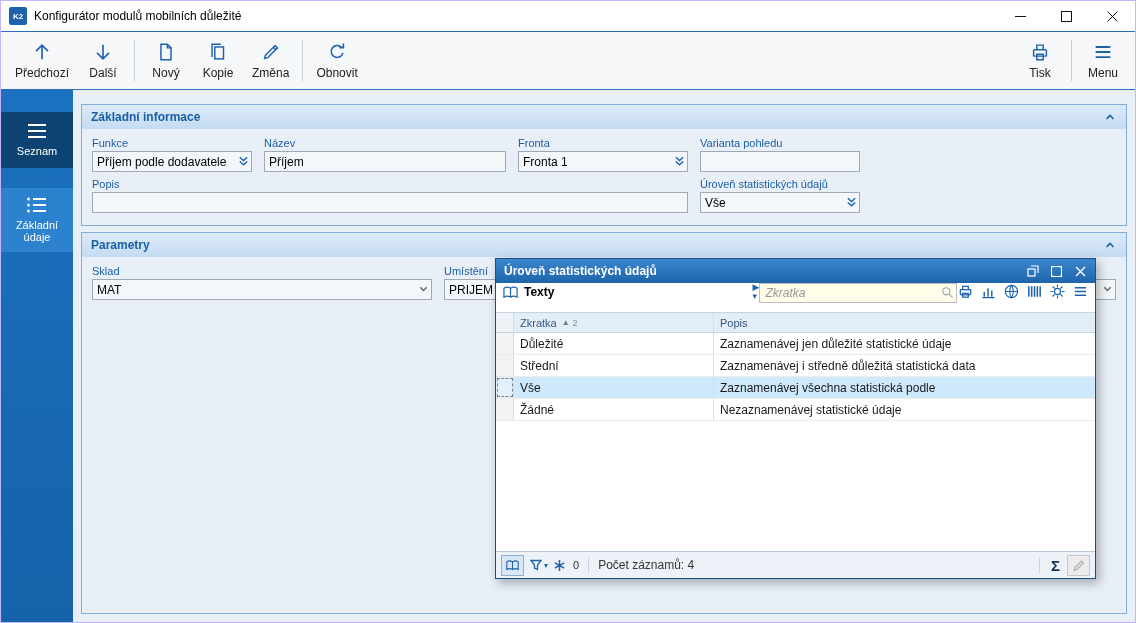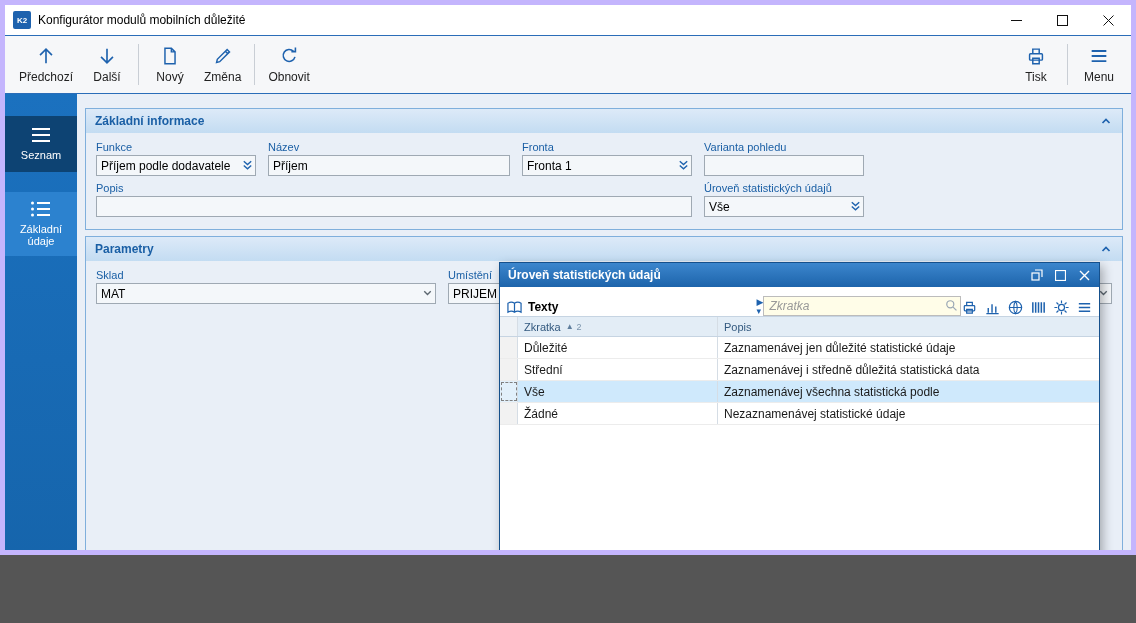--- a/index.html
+++ b/index.html
@@ -1,19 +1,19 @@
 <!DOCTYPE html>
 <html><head>
 <meta charset="utf-8">
 <title>Konfigurátor modulů mobilních terminálů</title>
 <style>
   * { box-sizing: border-box; margin: 0; padding: 0; }
   html,body { background:#555; font-family:"Liberation Sans", sans-serif; }
   .window{
-    width:1136px;height:555px;background:#4c1d95;border:5px solid #c4b5fd;
+    width:1136px;height:623px;background:#4c1d95;border:1px solid #c4b5fd;
     position:relative;overflow:hidden;font-size:12px;color:#1a1a1a;
   }
   
   .titlebar{height:30px;display:flex;align-items:center;background:#fff;}
   .app-icon{width:18px;height:18px;margin:0 7px 0 8px;background:#1e62ae;color:#fff;
     font-size:8px;font-weight:bold;display:flex;align-items:center;justify-content:center;border-radius:2px;}
   .win-title{font-size:12px;color:#000;}
   .win-controls{margin-left:auto;display:flex;height:100%;}
   .win-btn{width:46px;display:flex;align-items:center;justify-content:center;color:#111;}
   .win-btn svg{display:block;}
@@ -56,21 +56,21 @@
   .w160{width:160px;} .w242{width:242px;} .w170{width:170px;} .w596{width:596px;} .w340{width:340px;}
   .grow{flex:1;}
   
   .popup{position:absolute;left:494px;top:257px;width:601px;height:321px;background:#fff;
     border:1px solid #15508c;box-shadow:3px 4px 10px rgba(0,0,0,.3);display:flex;flex-direction:column;z-index:10;}
   .popup-titlebar{height:24px;flex-shrink:0;background:linear-gradient(180deg,#3c86cd,#1d64ab);
     color:#fff;display:flex;align-items:center;padding:0 4px 0 8px;font-weight:bold;font-size:12px;}
   .popup-controls{margin-left:auto;display:flex;gap:3px;}
   .p-btn{width:21px;height:19px;display:flex;align-items:center;justify-content:center;color:#fff;}
   .popup-toolbar{height:30px;flex-shrink:0;border-bottom:1px solid #c6d4e2;display:flex;
-    align-items:flex-end;padding:0 6px;background:#fff;}
+    align-items:flex-start;padding:0 6px;background:#fff;}
   .section-head{display:flex;align-items:center;gap:5px;width:258px;color:#1e62ae;}
   .section-head .lbl{font-weight:bold;font-size:12px;color:#000;}
   .section-head .exp{margin-left:auto;color:#1e62ae;font-size:9px;line-height:1;}
   .search-box{position:relative;width:198px;}
   .search-box input{width:100%;height:20px;border:1px solid #bcbcbc;background:#fffde8;
     font-size:12px;padding:0 18px 0 5px;font-family:inherit;color:#333;}
   .search-box input::placeholder{font-style:italic;color:#999;}
   .search-mag{position:absolute;right:3px;top:3px;color:#9aa7b4;display:flex;}
   .popup-tools{margin-left:auto;display:flex;gap:6px;align-items:center;color:#1e62ae;}
   .popup-tools svg{display:block;}
@@ -142,20 +142,27 @@
           <path d="M12 4v15M5.5 13 12 19.5 18.5 13" fill="none" stroke="currentColor" stroke-width="1.8"></path>
         </svg>
       <span>Další</span>
     </button>
     <div class="tb-sep"></div>
     <button class="tb-btn">
       <svg width="22" height="22" viewBox="0 0 24 24">
           <path d="M6.5 3.5h7l4 4v13h-11z M13.5 3.5v4h4" fill="none" stroke="currentColor" stroke-width="1.6"></path>
         </svg>
       <span>Nový</span>
+    </button>
+    <button class="tb-btn">
+      <svg width="22" height="22" viewBox="0 0 24 24">
+          <rect x="8.5" y="6.5" width="9.5" height="13" fill="none" stroke="currentColor" stroke-width="1.6"></rect>
+          <path d="M5.5 17.5v-14h9.5" fill="none" stroke="currentColor" stroke-width="1.6"></path>
+        </svg>
+      <span>Kopie</span>
     </button>
     <button class="tb-btn">
       <svg width="22" height="22" viewBox="0 0 24 24">
           <path d="m5 19 .8-3.4L16.5 4.9l2.6 2.6L8.4 18.2 5 19z M14.6 6.8l2.6 2.6" fill="none" stroke="currentColor" stroke-width="1.6"></path>
         </svg>
       <span>Změna</span>
     </button>
     <div class="tb-sep"></div>
     <button class="tb-btn">
       <svg width="22" height="22" viewBox="0 0 24 24">

